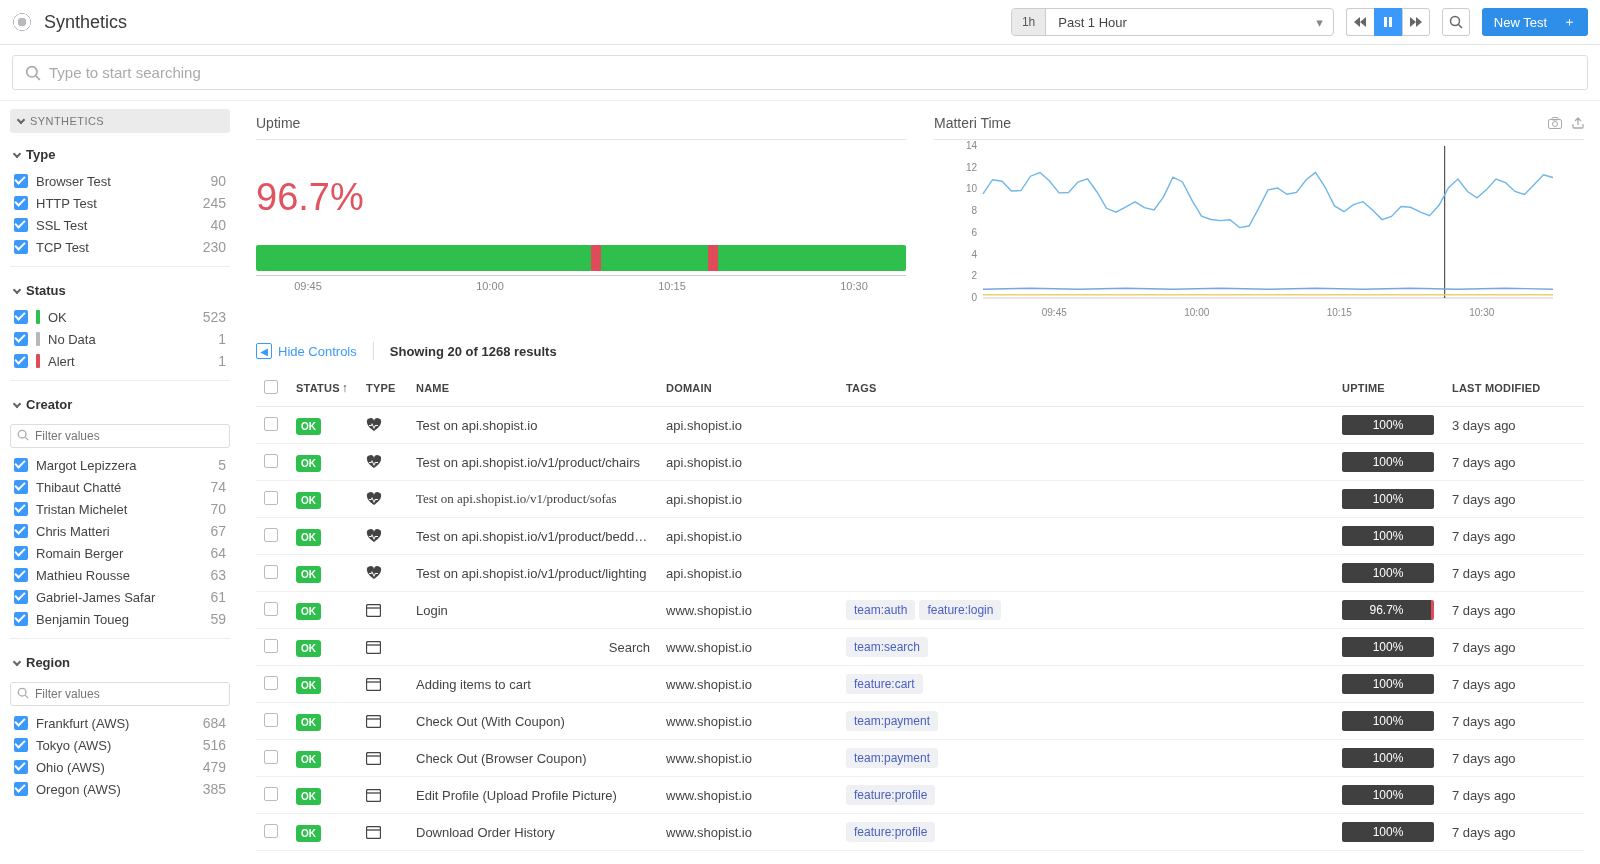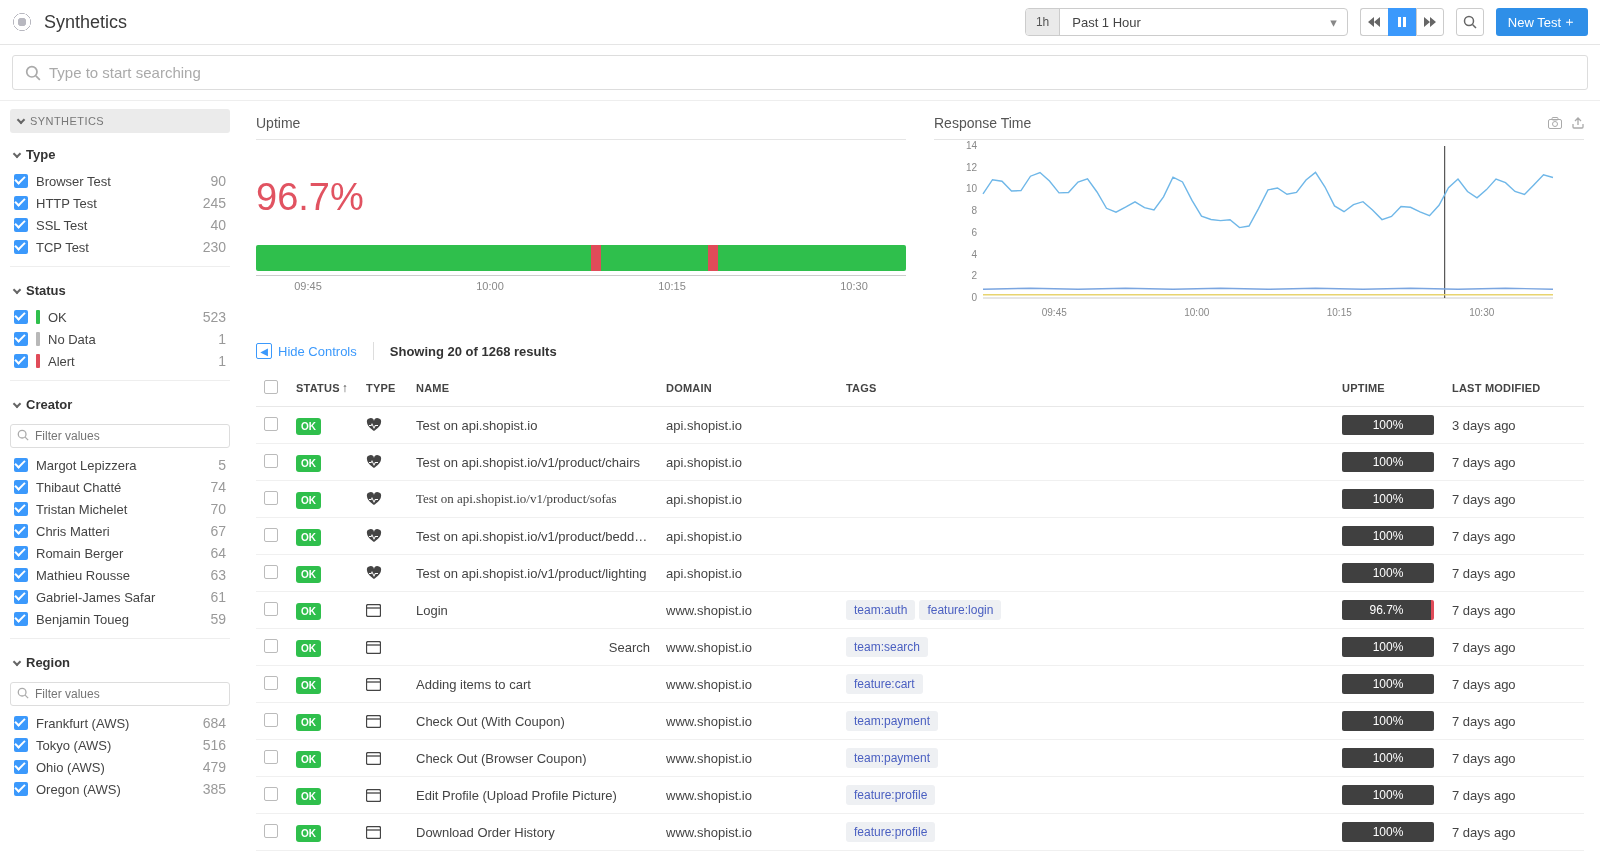--- a/index.html
+++ b/index.html
@@ -13,21 +13,21 @@
 .time-range { display: flex; align-items: center; border: 1px solid #ccc; border-radius: 4px; height: 28px; overflow: hidden; }
 .time-range .tr-chip { background: #eaeaea; color: #555; padding: 0 10px; height: 100%; display: flex; align-items: center; font-size: 12px; border-right: 1px solid #ccc; }
 .time-range .tr-label { padding: 0 12px; font-size: 13px; color: #444; min-width: 260px; }
 .time-range .tr-caret { padding: 0 10px; color: #888; }
 .topbar .icon-btn { width: 28px; height: 28px; border: 1px solid #ccc; border-radius: 3px; display: flex; align-items: center; justify-content: center; color: #666; background: #fff; cursor: pointer; }
 .topbar .btn-group { display: flex; }
 .topbar .btn-group .icon-btn { border-radius: 0; border-right: none; }
 .topbar .btn-group .icon-btn:first-child { border-top-left-radius: 3px; border-bottom-left-radius: 3px; }
 .topbar .btn-group .icon-btn:last-child { border-top-right-radius: 3px; border-bottom-right-radius: 3px; border-right: 1px solid #ccc; }
 .topbar .btn-group .icon-btn.active { background: #3b99fc; color: #fff; border-color: #3b99fc; }
-.new-test-btn { background: #2f8fe8; color: #fff; border: none; border-radius: 3px; height: 28px; padding: 0 12px; font-size: 13px; display: flex; align-items: center; gap: 2px; cursor: pointer; }
+.new-test-btn { background: #2f8fe8; color: #fff; border: none; border-radius: 3px; height: 28px; padding: 0 12px; font-size: 13px; display: flex; align-items: center; gap: 16px; cursor: pointer; }
 
 
 .searchbar-wrap { padding: 10px 12px; border-bottom: 1px solid #eee; }
 .searchbar { display: flex; align-items: center; border: 1px solid #ddd; border-radius: 3px; padding: 8px 12px; gap: 8px; color: #999; }
 .searchbar input { border: none; outline: none; flex: 1; font-size: 15px; color: #444; }
 .searchbar input::placeholder { color: #aaa; }
 
 
 .layout { display: flex; }
 .sidebar { width: 240px; padding: 8px 10px 20px 10px; }
@@ -315,21 +315,21 @@
               <div class="uptime-tick" style="left: 8%;">09:45</div>
               <div class="uptime-tick" style="left: 36%;">10:00</div>
               <div class="uptime-tick" style="left: 64%;">10:15</div>
               <div class="uptime-tick" style="left: 92%;">10:30</div>
             </div>
         </div>
       </div>
 
       <div class="panel" style="flex:1;">
         <div class="panel-title">
-          <span>Response Time</span>
+          <span>Matteri Time</span>
           <span class="pt-icons">
             <svg width="14" height="12" viewBox="0 0 14 12">
                 <rect x="0.5" y="2.5" width="13" height="9" rx="1.5" fill="none" stroke="currentColor"></rect>
                 <circle cx="7" cy="7" r="2.5" fill="none" stroke="currentColor"></circle>
                 <rect x="4" y="0.5" width="6" height="2.5" rx="1" fill="none" stroke="currentColor"></rect>
               </svg>
             <svg width="12" height="12" viewBox="0 0 12 12">
                 <path fill="none" stroke="currentColor" stroke-width="1.3" d="M1 7v3a1 1 0 001 1h8a1 1 0 001-1V7M6 1v7M3 4l3-3 3 3"></path>
               </svg>
           </span>

